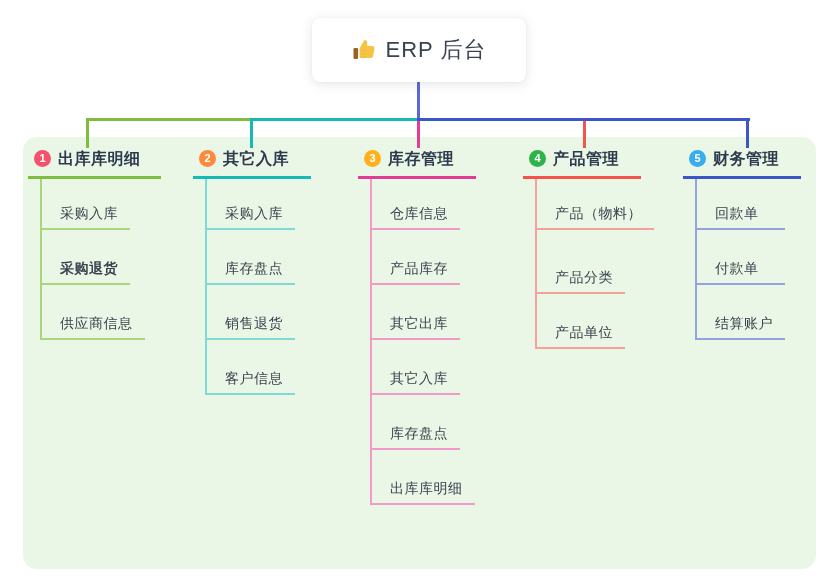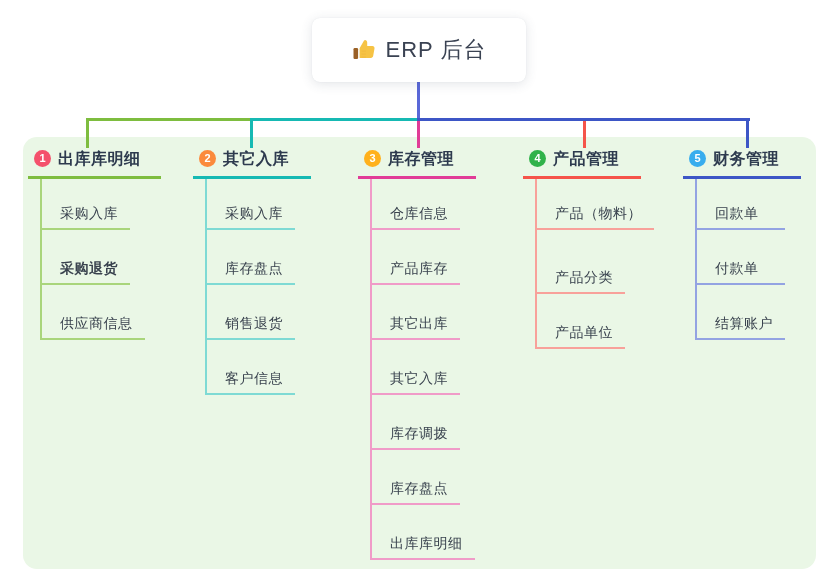--- a/index.html
+++ b/index.html
@@ -131,21 +131,20 @@
   <div class="branch">
     <div class="branch-title" style="border-bottom-color: rgb(225, 60, 151);">
       <span class="badge" style="background: rgb(255, 177, 28);">3</span>
       <span class="branch-label">库存管理</span>
     </div>
     <div class="children" style="border-left-color: rgb(240, 155, 200);">
           <div class="child" style="border-bottom-color: rgb(240, 155, 200); text-align: center;"><span>仓库信息</span></div>
           <div class="child" style="border-bottom-color: rgb(240, 155, 200);"><span>产品库存</span></div>
           <div class="child" style="border-bottom-color: rgb(240, 155, 200);"><span>其它出库</span></div>
           <div class="child" style="border-bottom-color: rgb(240, 155, 200);"><span>其它入库</span></div>
-          <div class="child" style="border-bottom-color: rgb(240, 155, 200);"><span>库存调拨</span></div>
           <div class="child" style="border-bottom-color: rgb(240, 155, 200);"><span>库存盘点</span></div>
           <div class="child" style="border-bottom-color: rgb(240, 155, 200);"><span>出库库明细</span></div>
         </div>
   </div>
 
   <div class="branch">
     <div class="branch-title" style="border-bottom-color: rgb(245, 84, 74);">
       <span class="badge" style="background: rgb(48, 178, 74);">4</span>
       <span class="branch-label">产品管理</span>
     </div>

